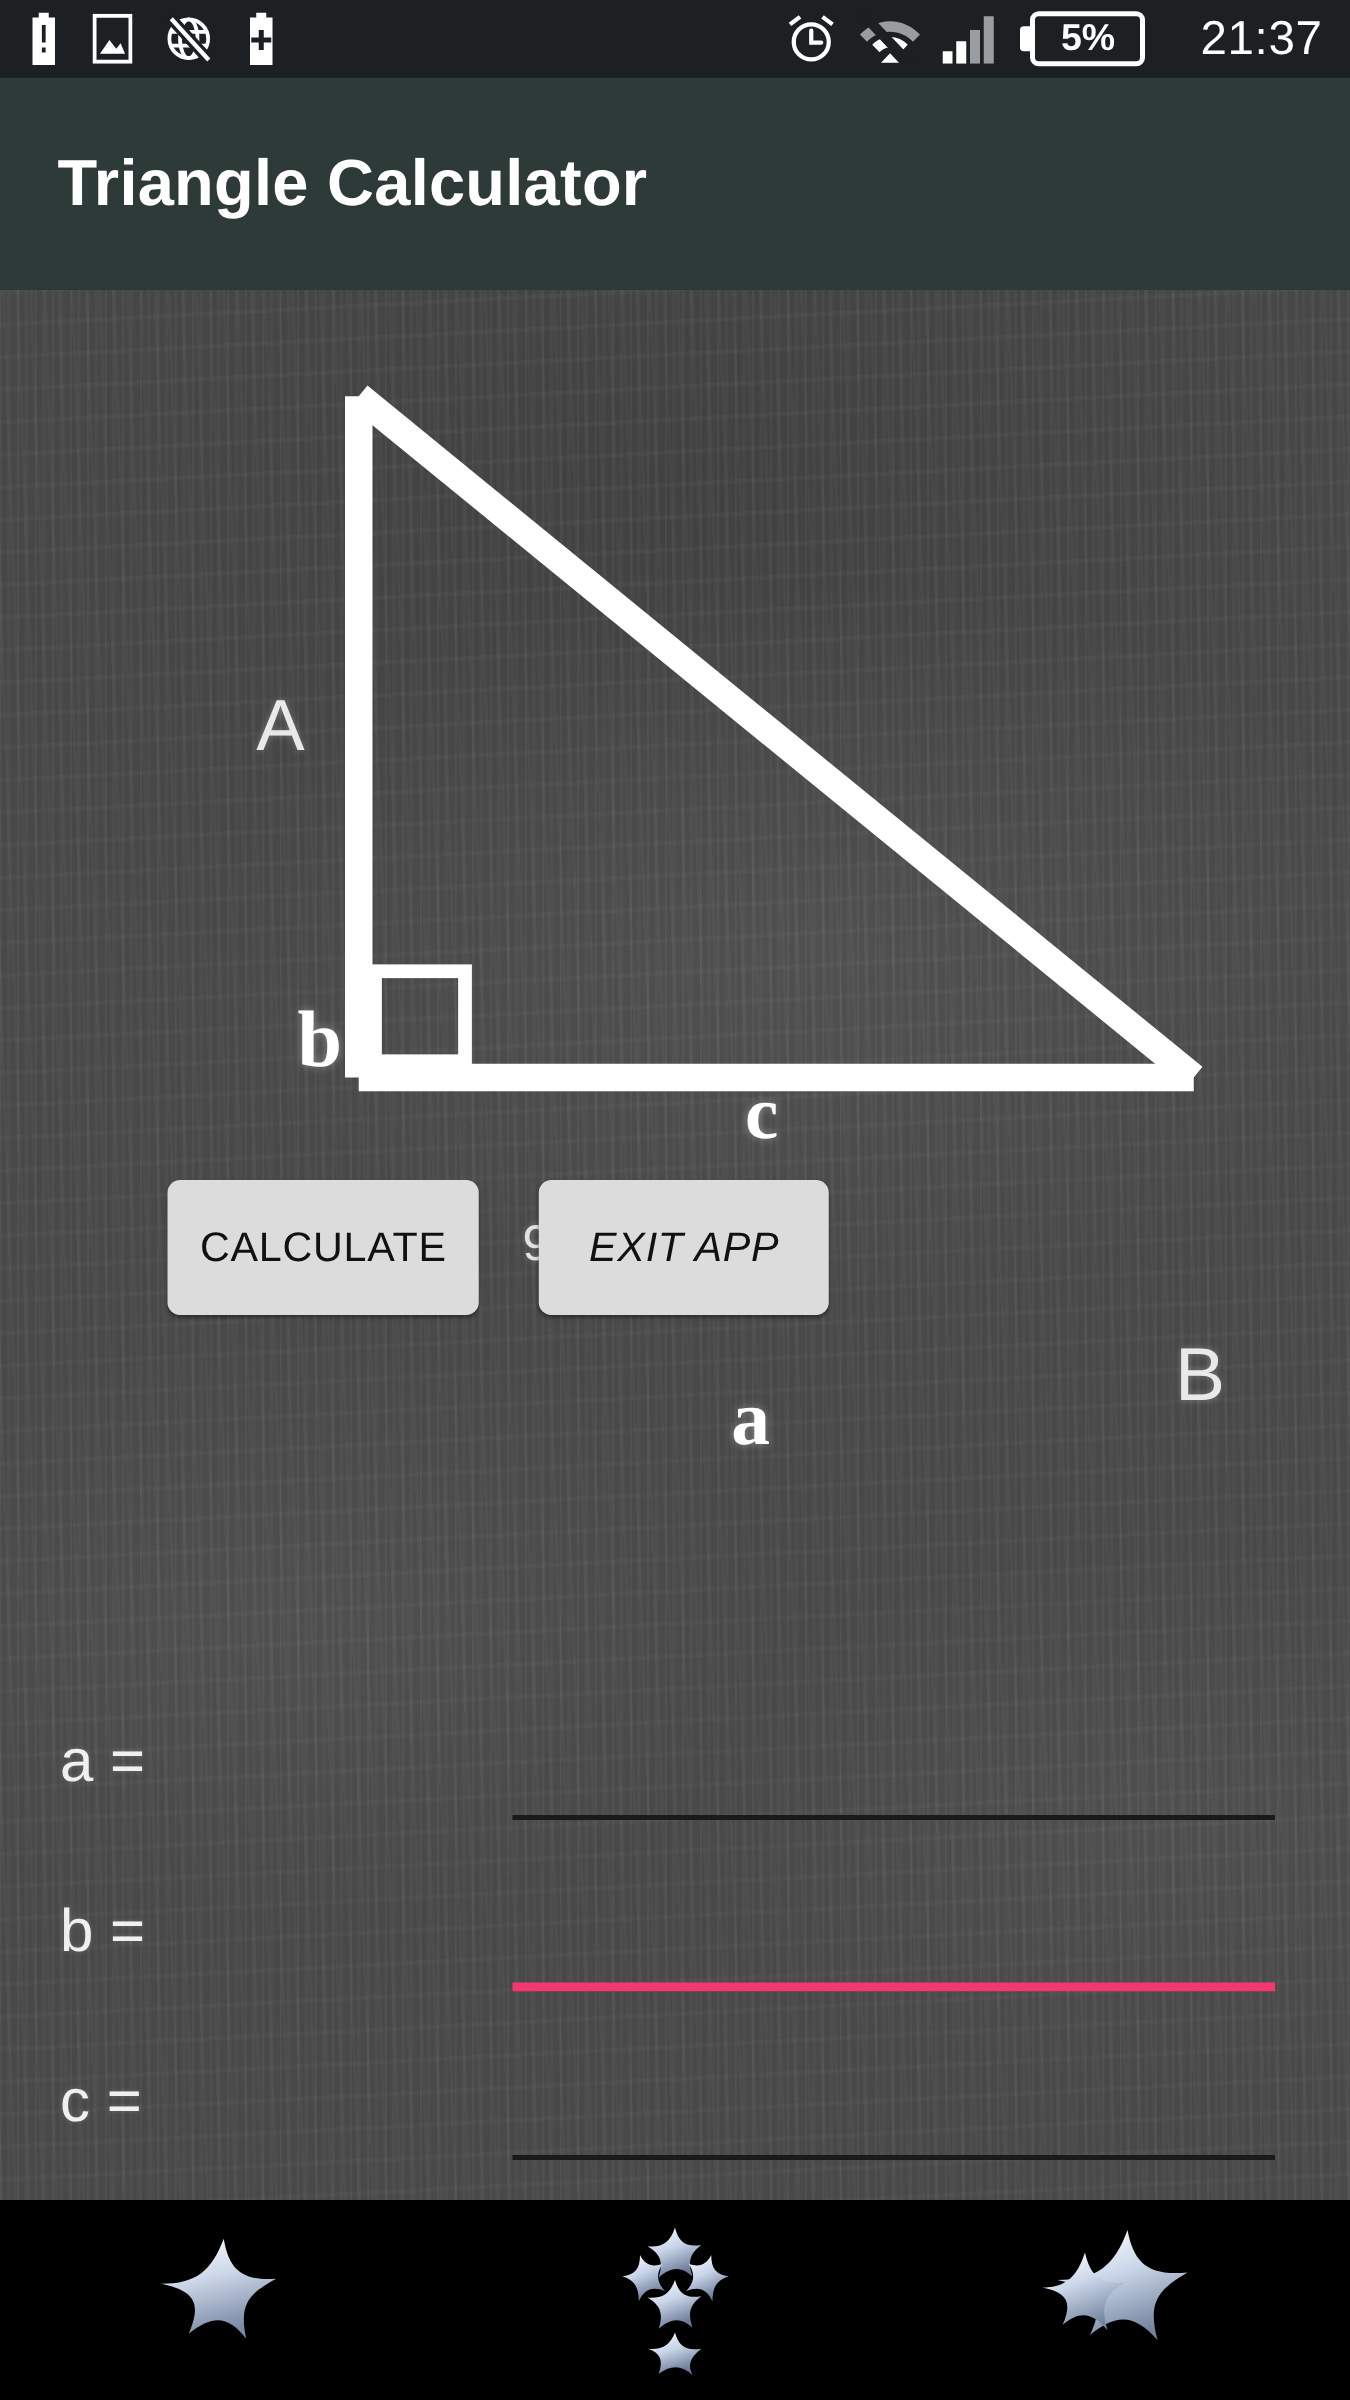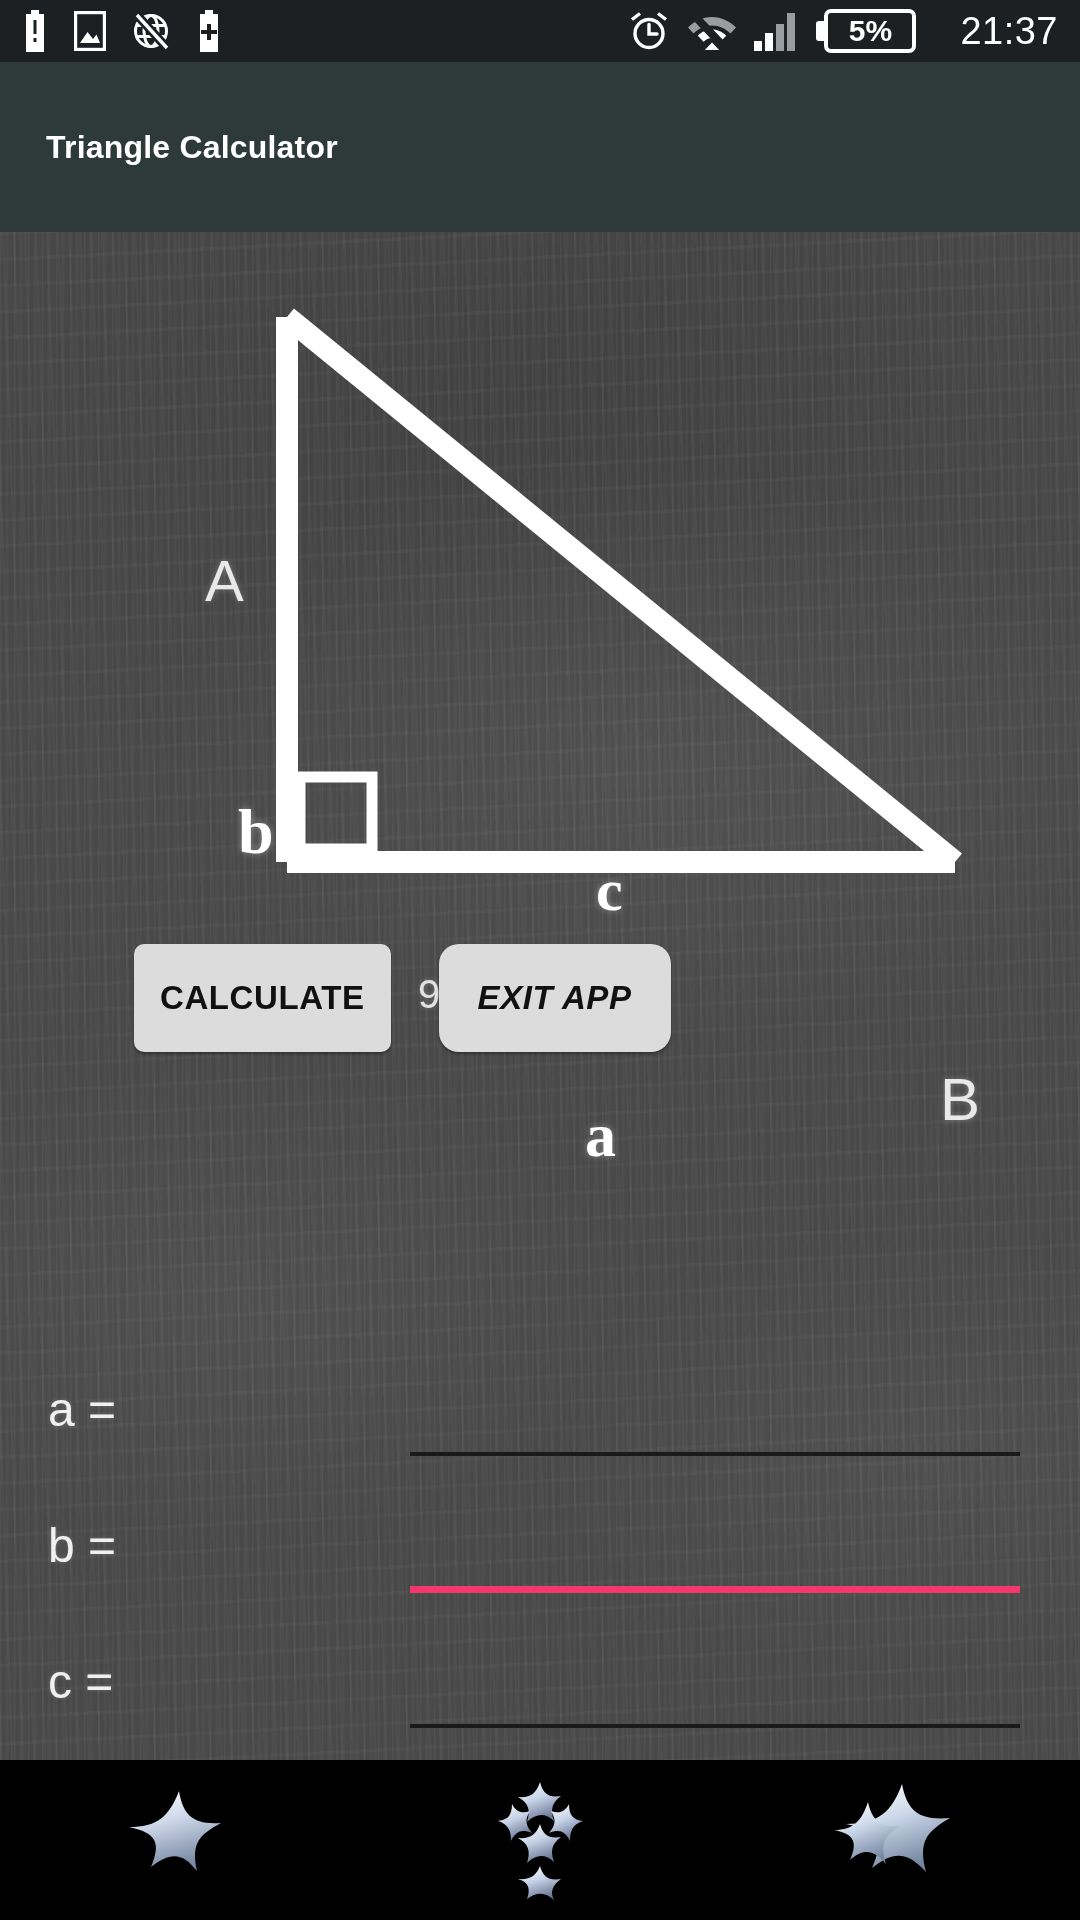--- a/index.html
+++ b/index.html
@@ -38,21 +38,21 @@
     color:#ffffff; font-size:30px; font-weight:700; line-height:1;
   }
 
   
   #action-bar {
     position:absolute; top:62px; left:0; width:1080px; height:170px;
     background:#2d3a37;
     display:flex; align-items:center;
   }
   #app-title {
-    color:#ffffff; font-size:32px; font-weight:700;
+    color:#ffffff; font-size:52px; font-weight:700;
     padding-left:46px; letter-spacing:0.2px;
   }
 
   
   #content {
     position:absolute; top:232px; left:0; width:1080px; height:1528px;
     background-color:#4c4c4c;
     background-image:
       repeating-linear-gradient(90deg,
         rgba(255,255,255,0.035) 0px, rgba(255,255,255,0.035) 1px,
@@ -97,26 +97,26 @@
 
   
   #button-row {
     position:absolute; top:712px; left:0; width:1080px;
     display:flex; gap:48px; padding-left:134px;
   }
   .app-button {
     min-width:232px; height:108px;
     background:#dcdcdc; border:none; border-radius:10px;
     color:#111111; font-family:"Liberation Sans", sans-serif;
-    font-size:33px; font-weight:700; letter-spacing:0.6px;
+    font-size:33px; font-weight:400; letter-spacing:0.6px;
     display:flex; align-items:center; justify-content:center;
     box-shadow:0 2px 3px rgba(0,0,0,0.35);
     cursor:pointer; padding:0 26px;
   }
-  #exit-app-button { font-style:italic; font-weight:700;border-radius:20px; }
+  #exit-app-button { font-style:italic; font-weight:400; }
 
   
   #form-fields {
     position:absolute; top:1110px; left:0; width:1080px;
   }
   .field-row {
     position:relative; height:136px; display:flex; align-items:center;
   }
   .field-label {
     width:410px; padding-left:48px;

